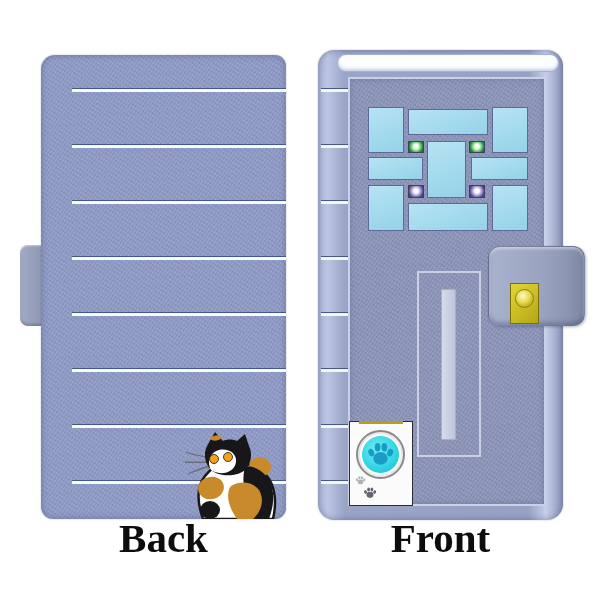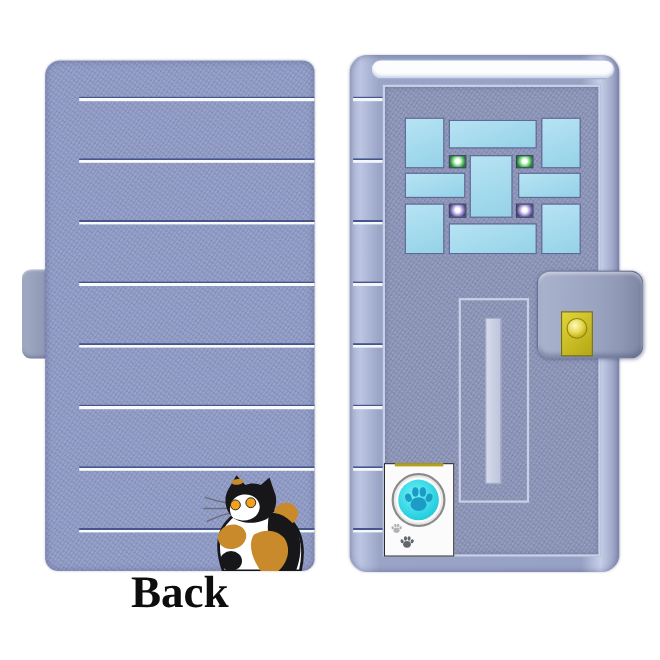--- a/index.html
+++ b/index.html
@@ -197,14 +197,15 @@
     </div>
   </div>
 
   <div class="strap tx">
     <div class="bell-plate">
       <div class="bell-button"></div>
     </div>
   </div>
 
   <div class="case-label label-back">Back</div>
+  <div class="case-label label-front">Front</div>
 
 </div>
 
 </body></html>

